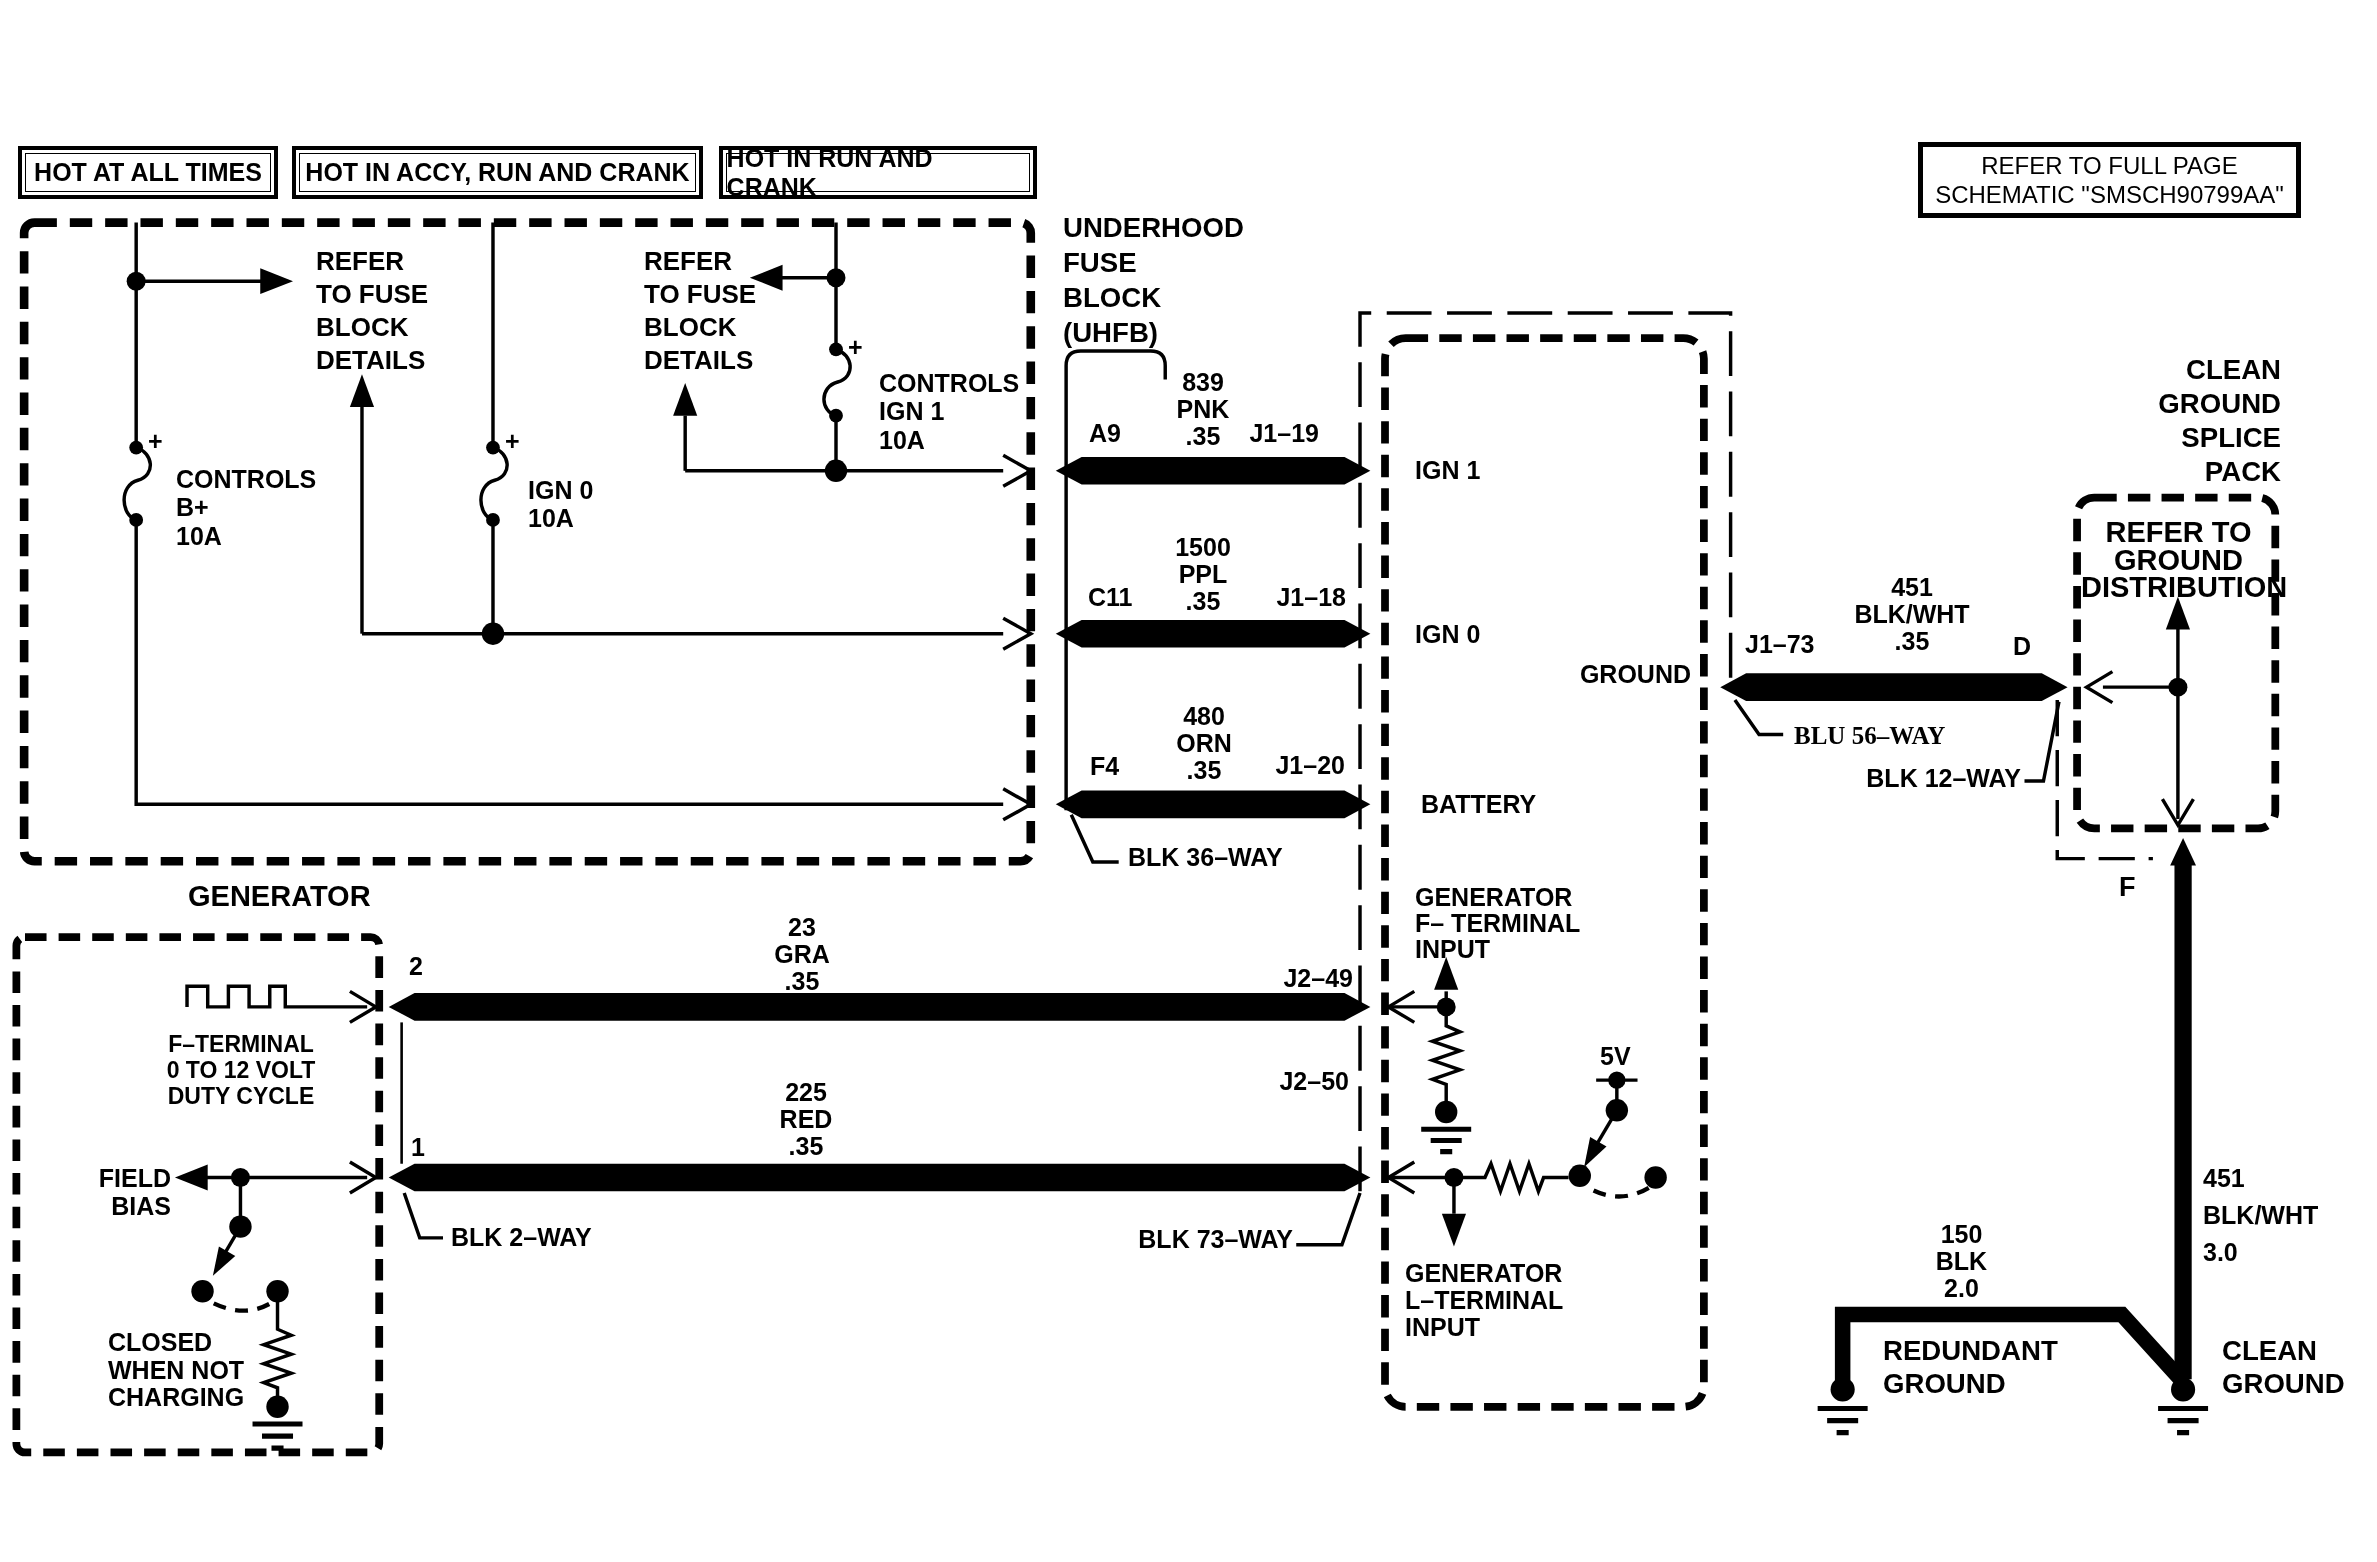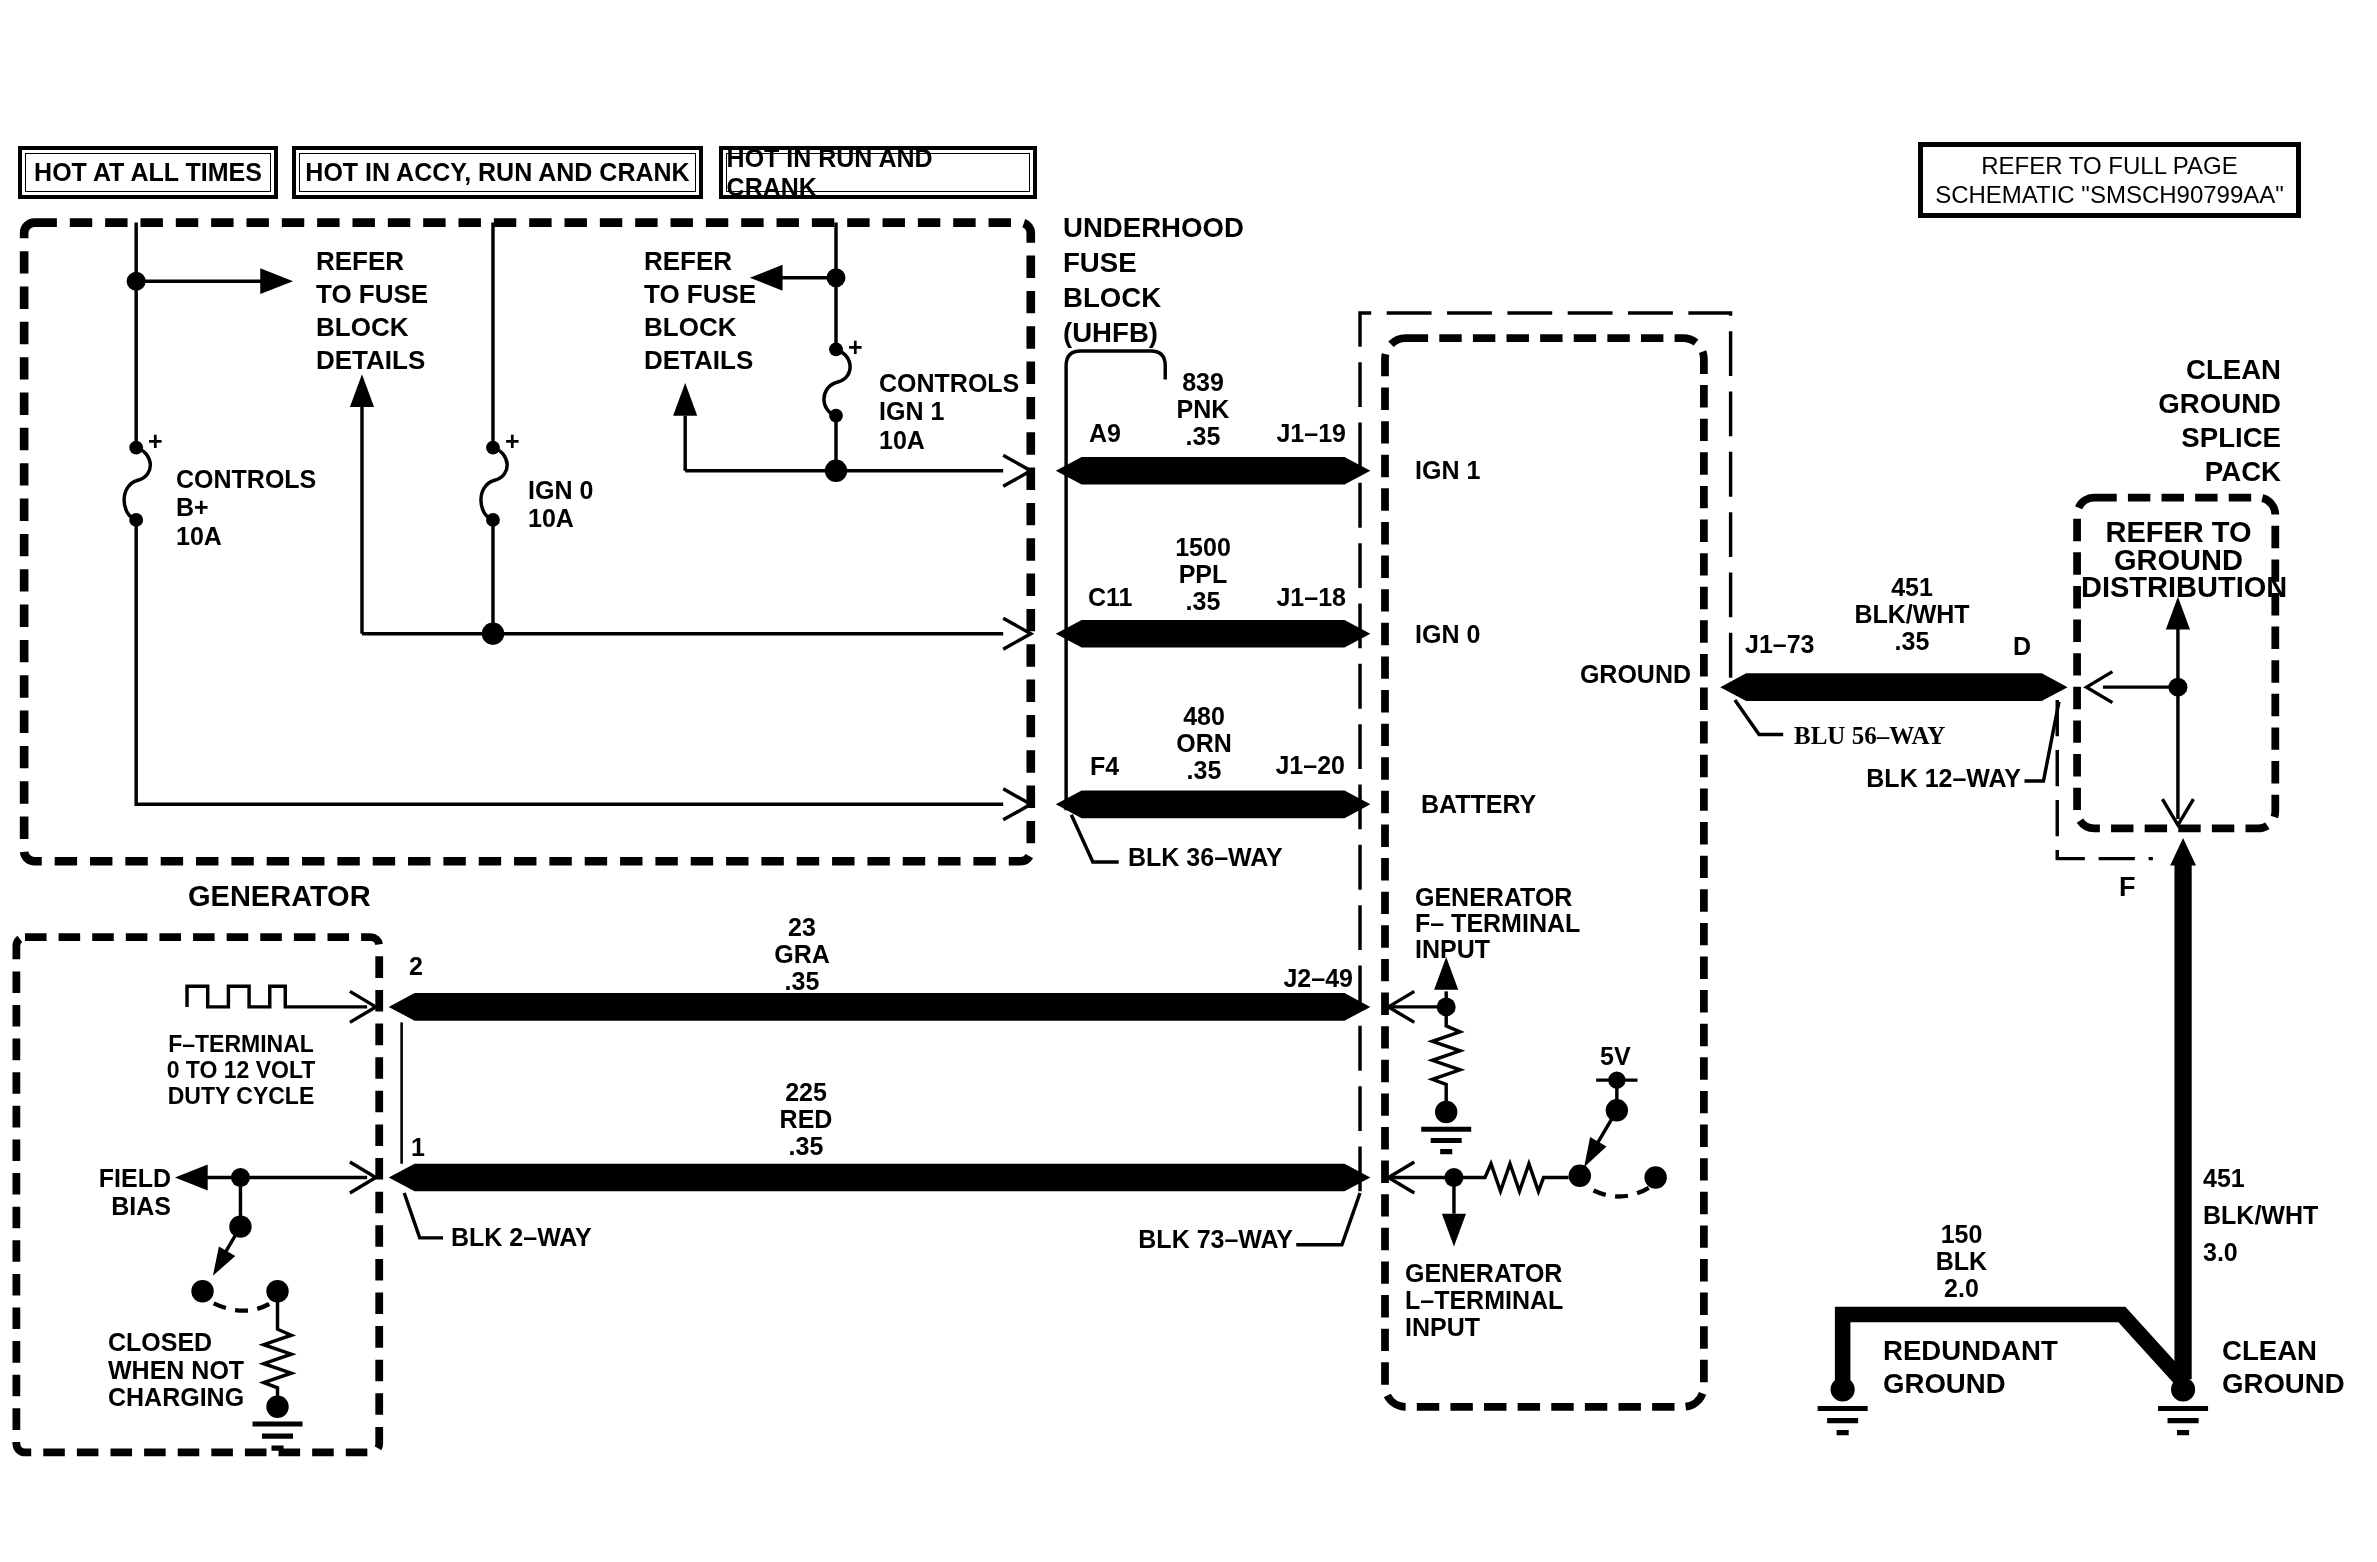--- a/index.html
+++ b/index.html
@@ -238,21 +238,21 @@
 10A</div>
   <div class="t" style="left:848px;top:334px;">+</div>
   <div class="t lh33" style="left:879px;top:346px;">CONTROLS
 IGN 1
 10A</div>
 
   <div class="t lh31 c" style="left:1108px;top:369px;width:190px;">839
 PNK
 .35</div>
   <div class="t" style="left:1089px;top:420px;">A9</div>
-  <div class="t r" style="right:1031px;top:420px;text-align:center;">J1–19</div>
+  <div class="t r" style="right:1058px;top:420px;text-align:center;">J1–19</div>
 
   <div class="t lh31 c" style="left:1108px;top:534px;width:190px;">1500
 PPL
 .35</div>
   <div class="t" style="left:1088px;top:584px;">C11</div>
   <div class="t r" style="right:1031px;top:584px;">J1–18</div>
 
   <div class="t lh31 c" style="left:1109px;top:703px;width:190px;">480
 ORN
 .35</div>
@@ -285,21 +285,21 @@
 
   <div class="t lh31 c" style="left:707px;top:914px;width:190px;">23
 GRA
 .35</div>
   <div class="t" style="left:409px;top:953px;">2</div>
   <div class="t r" style="right:1024px;top:965px;">J2–49</div>
   <div class="t lh31 c" style="left:711px;top:1079px;width:190px;">225
 RED
 .35</div>
   <div class="t" style="left:411px;top:1134px;">1</div>
-  <div class="t r" style="right:1028px;top:1164px;margin-left:24px;">J2–50</div>
+  <div class="t r" style="right:1028px;top:1068px;margin-left:24px;">J2–50</div>
 
   <div class="t sz27 c" style="left:148px;top:1031px;width:186px;">F–TERMINAL
 0 TO 12 VOLT
 DUTY CYCLE</div>
   <div class="t lh33 r" style="right:2206px;top:1141px;">FIELD
 BIAS</div>
   <div class="t lh32" style="left:108px;top:1329px;">CLOSED
 WHEN NOT
 CHARGING</div>
 

